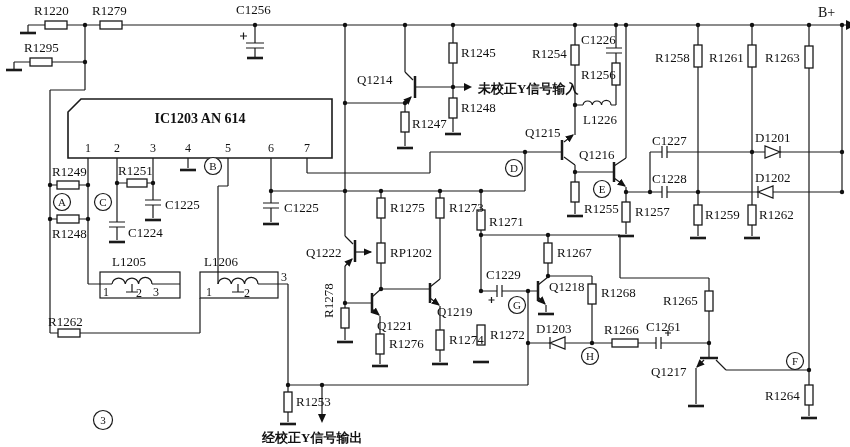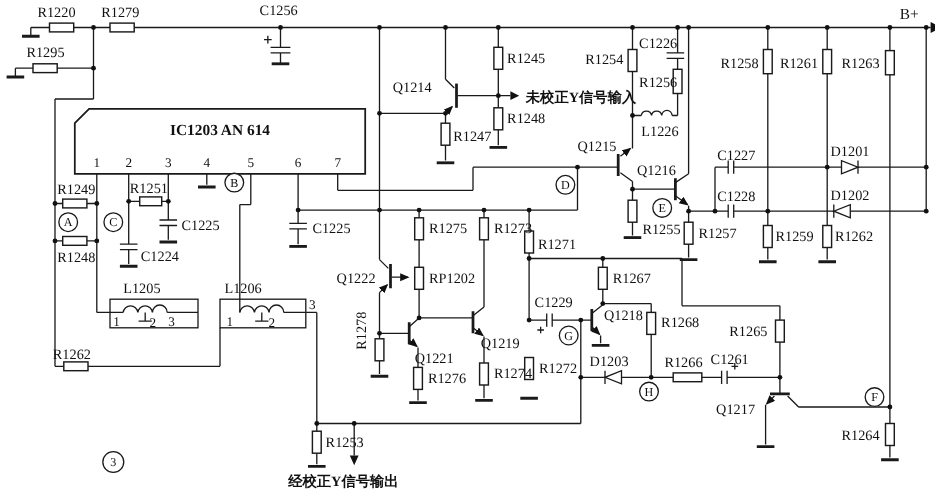--- a/index.html
+++ b/index.html
@@ -1,16 +1,16 @@
 <!DOCTYPE html>
 <html><head>
 <meta charset="utf-8">
 <style>
   html,body{margin:0;padding:0;background:#fff;}
-  #page{position:relative;width:850px;height:447px;background:#fff;overflow:hidden;border-radius:18px;}
+  #page{position:relative;width:850px;height:447px;background:#fff;overflow:hidden;}
   svg{position:absolute;left:0;top:0;}
   .w{stroke:#1a1a1a;stroke-width:1.2;fill:none;}
   .w2{stroke:#1a1a1a;stroke-width:1.6;fill:none;}
   .bar{stroke:#1a1a1a;stroke-width:2.6;fill:none;}
   .body{fill:#fff;stroke:#1a1a1a;stroke-width:1.3;}
   .dot{fill:#111;stroke:none;}
   .tri{fill:#fff;stroke:#1a1a1a;stroke-width:1.2;}
   .solid{fill:#111;stroke:none;}
   text{font-family:"Liberation Serif","DejaVu Serif",serif;fill:#111;}
   .lbl{font-size:13px;}

